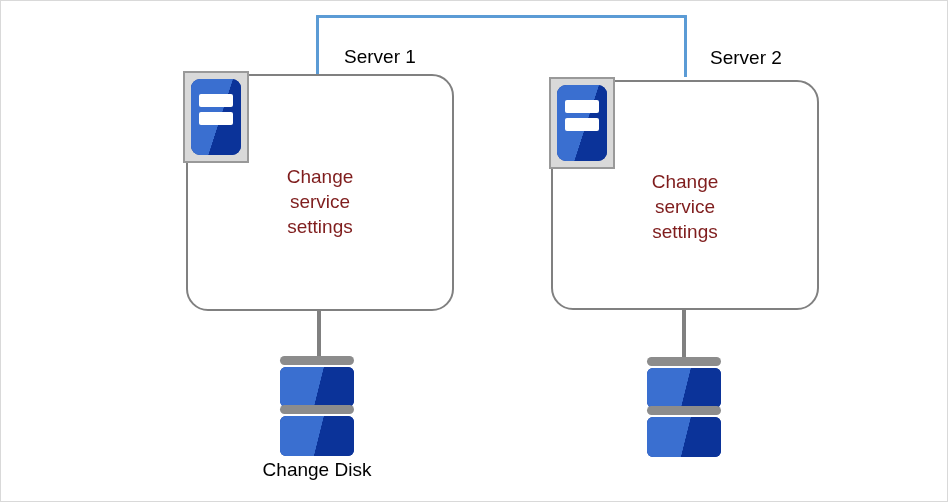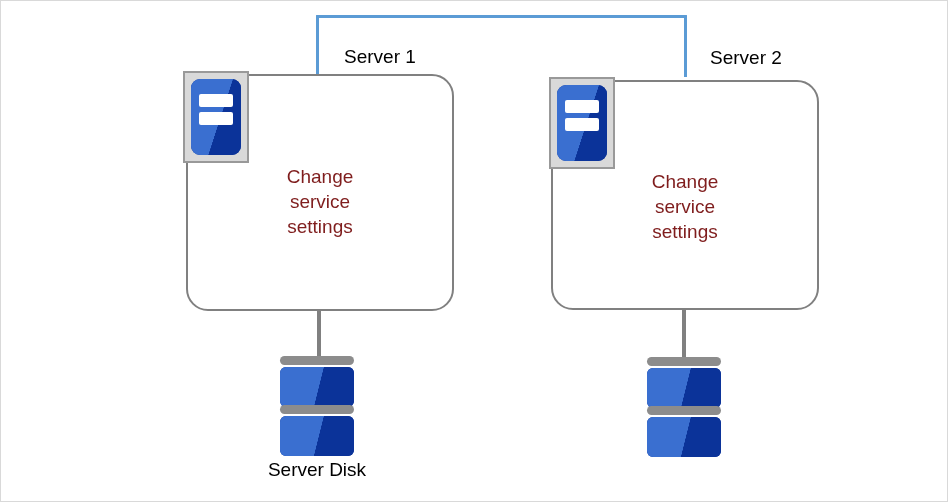--- a/index.html
+++ b/index.html
@@ -161,21 +161,21 @@
       </div>
     </div>
 
     <div class="connector" style="left:316px; top:310px; height:48px;"></div>
 
     <div class="disk-group" style="left:0; top:0;">
       <div class="disk-plate" style="left:279px; top:355px; width:74px;"></div>
       <div class="disk-block" style="left:279px; top:366px; width:74px;"></div>
       <div class="disk-plate" style="left:279px; top:404px; width:74px;"></div>
       <div class="disk-block" style="left:279px; top:415px; width:74px;"></div>
-      <div class="disk-label" style="left:216px; top:458px; width:200px;">Server Disk</div>
+      <div class="disk-label" style="left:216px; top:458px; width:200px;">Change Disk</div>
     </div>
   </div>
 
   <div class="server-group" style="left:0; top:0; width:856px; height:502px;">
 
     <div class="server-label" style="left:709px; top:47px;">Server 2</div>
 
     <div class="server-box" style="left:550px; top:79px; width:268px; height:230px;"></div>
 
     <div class="server-text" style="left:550px; top:168px; width:268px;">

